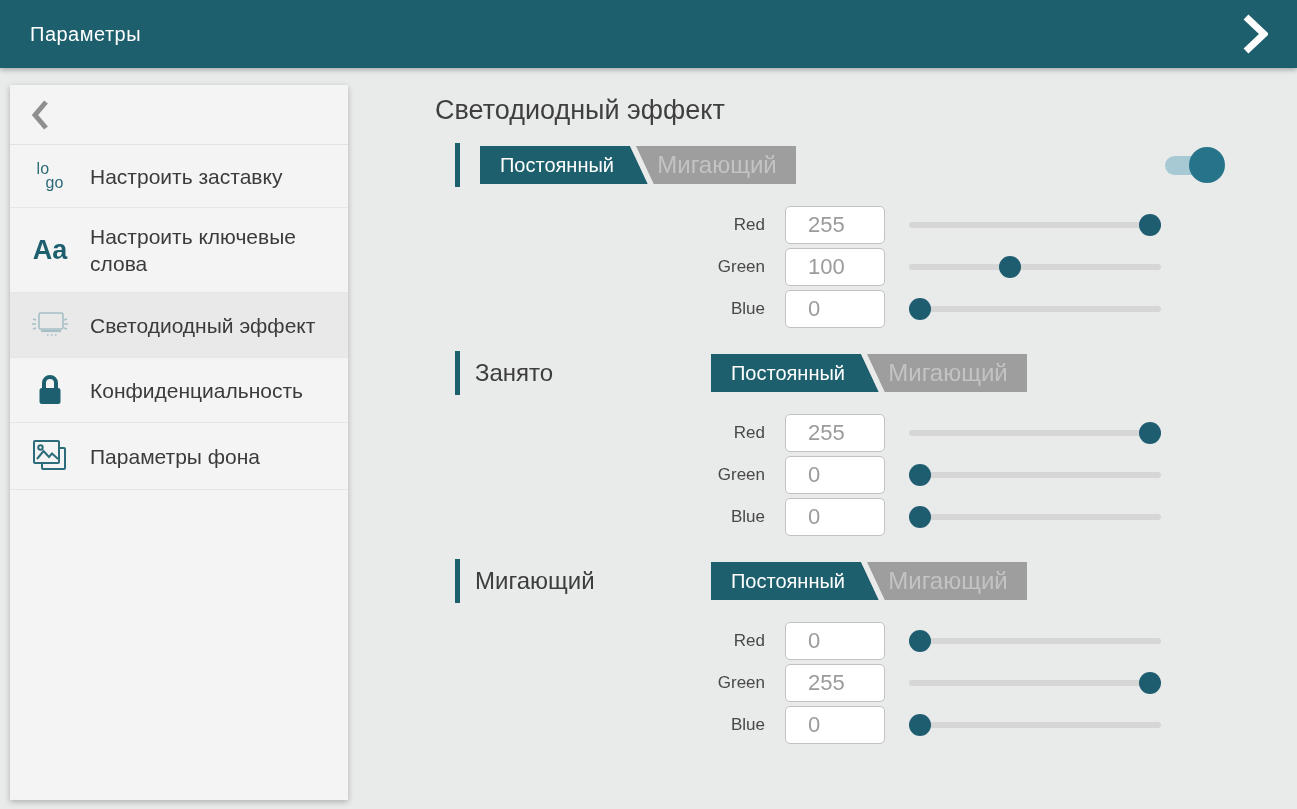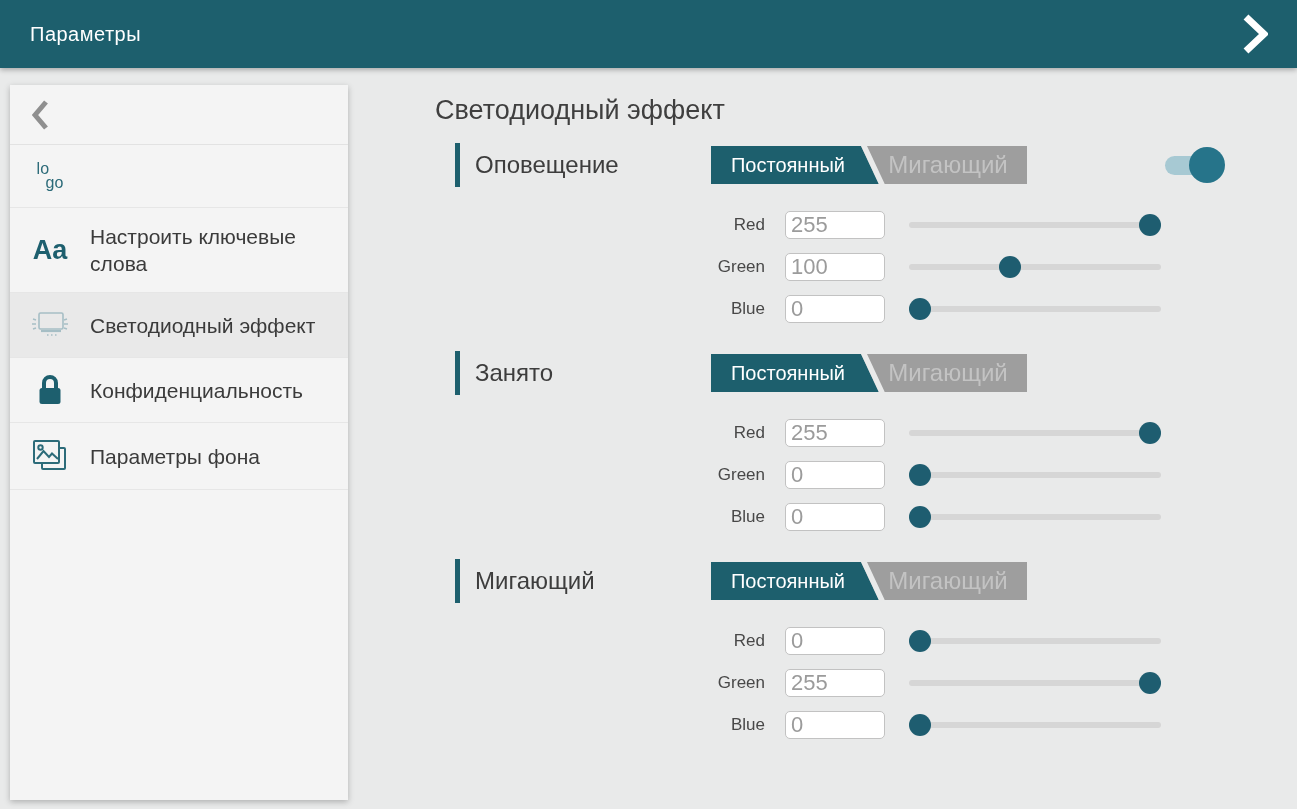--- a/index.html
+++ b/index.html
@@ -85,23 +85,23 @@
   
   .switch { position:absolute; right:72px; top:50%; transform:translateY(-50%); width:60px; height:36px; cursor:pointer; }
   .sw-track { position:absolute; left:0; top:9px; width:46px; height:19px; border-radius:10px; background:#a7c9d3; }
   .sw-knob { position:absolute; left:24px; top:0; width:36px; height:36px; border-radius:50%; background:#26748a; }
 
   
   .rows { margin-top:18px; }
   .rgb-row { display:flex; align-items:center; margin:0 0 4px 260px; height:38px; }
   .ch-label { width:90px; text-align:right; padding-right:20px; font-size:17px; color:#484848; }
   .ch-input {
-    width:100px; height:28px; border:1px solid #c2c2c2; border-radius:5px;
+    width:100px; height:38px; border:1px solid #c2c2c2; border-radius:5px;
     background:#ffffff; color:#9b9b9b; font-size:22px;
-    padding:0 5px; font-family:"Liberation Sans", sans-serif; outline:none;
+    padding:0 22px; font-family:"Liberation Sans", sans-serif; outline:none;
   }
   .slider { position:relative; margin-left:24px; width:252px; height:24px; cursor:pointer; }
   .s-track { position:absolute; left:0; right:0; top:9px; height:6px; border-radius:3px; background:#d6d6d6; }
   .s-thumb { position:absolute; top:1px; width:22px; height:22px; border-radius:50%; background:#1e5d70; }
 </style>
 </head>
 <body>
 
 <div class="appbar">
   <div class="app-title">Параметры</div>
@@ -119,20 +119,21 @@
     </svg>
   </div>
 
   <div class="si">
     <span class="si-icon">
       <span class="logo-ic">
           <span>lo</span>
           <span>go</span>
         </span>
     </span>
+    <span class="si-label">Настроить заставку</span>
   </div>
 
   <div class="si">
     <span class="si-icon">
         <span class="aa-ic">Aa</span>
       </span>
     <span class="si-label">Настроить ключевые слова</span>
   </div>
 
   <div class="si selected">
@@ -172,21 +173,20 @@
 </div>
 
 <div class="main">
   <div class="main-title">Светодиодный эффект</div>
 
   <div class="sections">
 
     <div class="section">
       <div class="sec-head">
         <div class="vbar"></div>
-        <div class="sec-name">Оповещение</div>
         <div class="segmented">
           <div class="seg-off-label">Мигающий</div>
           <div class="seg-on">Постоянный</div>
           <div class="seg-gap"></div>
         </div>
         <div class="switch on">
           <div class="sw-track"></div>
           <div class="sw-knob"></div>
         </div>
       </div>

